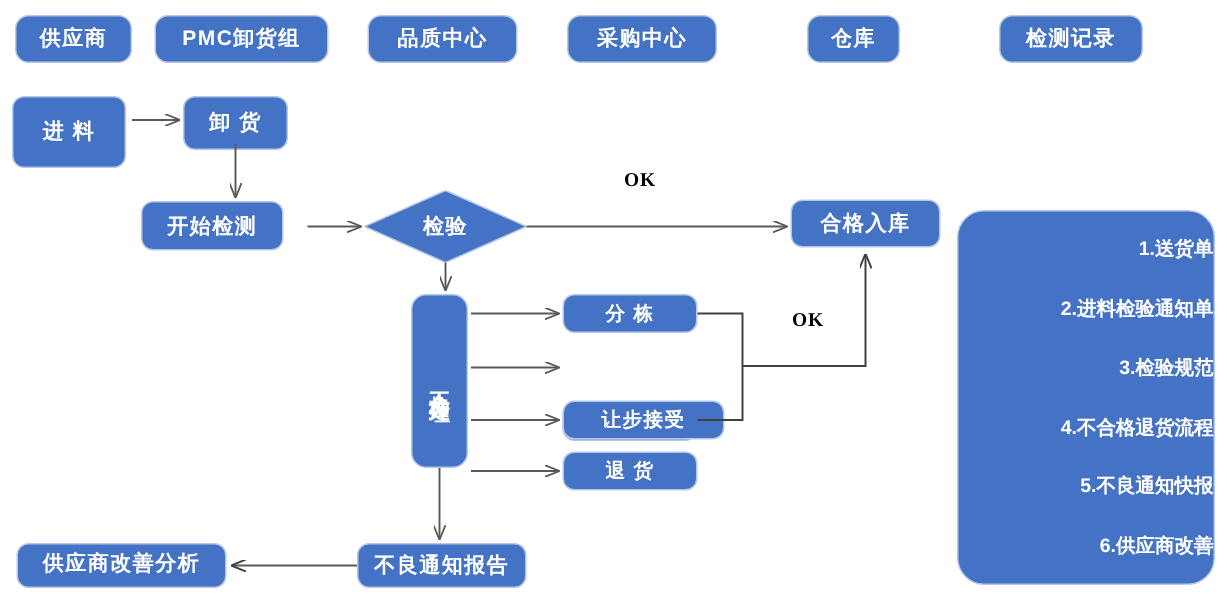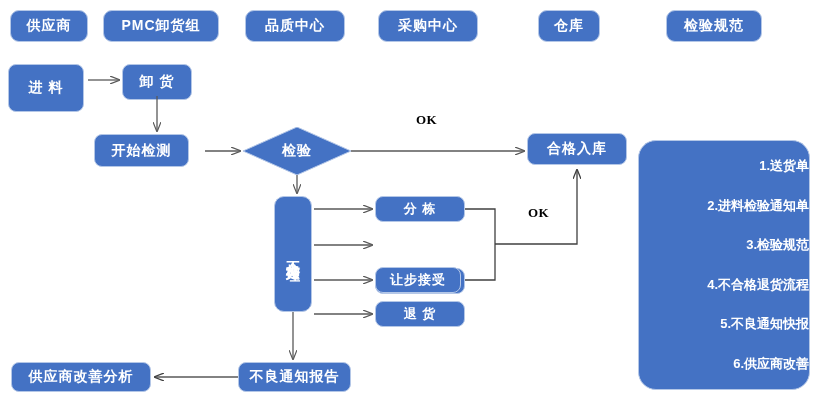--- a/index.html
+++ b/index.html
@@ -123,21 +123,21 @@
 
   <div class="node lane" style="left:378px; top:10px; width:100px; height:32px;">
     <span>采购中心</span>
   </div>
 
   <div class="node lane" style="left:538px; top:10px; width:62px; height:32px;">
     <span>仓库</span>
   </div>
 
   <div class="node lane" style="left:666px; top:10px; width:96px; height:32px;">
-    <span>检验规范</span>
+    <span>检测记录</span>
   </div>
 
   <div class="node proc" style="left:8px; top:64px; width:76px; height:48px;">
     <span>进 料</span>
   </div>
 
   <div class="node proc" style="left:122px; top:64px; width:70px; height:36px;">
     <span>卸 货</span>
   </div>
 
@@ -161,21 +161,21 @@
   </div>
 
   <div class="node small" style="left:375px; top:196px; width:90px; height:26px;">
     <span>分 栋</span>
   </div>
 
   <div class="node small" style="left:375px; top:232px; width:90px; height:26px;margin-top:36px;">
     <span>返 工</span>
   </div>
 
-  <div class="node small" style="left:375px; top:267px; width:86px; height:26px;">
+  <div class="node small" style="left:375px; top:267px; width:108px; height:26px;">
     <span>让步接受</span>
   </div>
 
   <div class="node small" style="left:375px; top:301px; width:90px; height:26px;">
     <span>退 货</span>
   </div>
 
   <div class="node proc" style="left:238px; top:362px; width:113px; height:30px;">
     <span>不良通知报告</span>
   </div>

